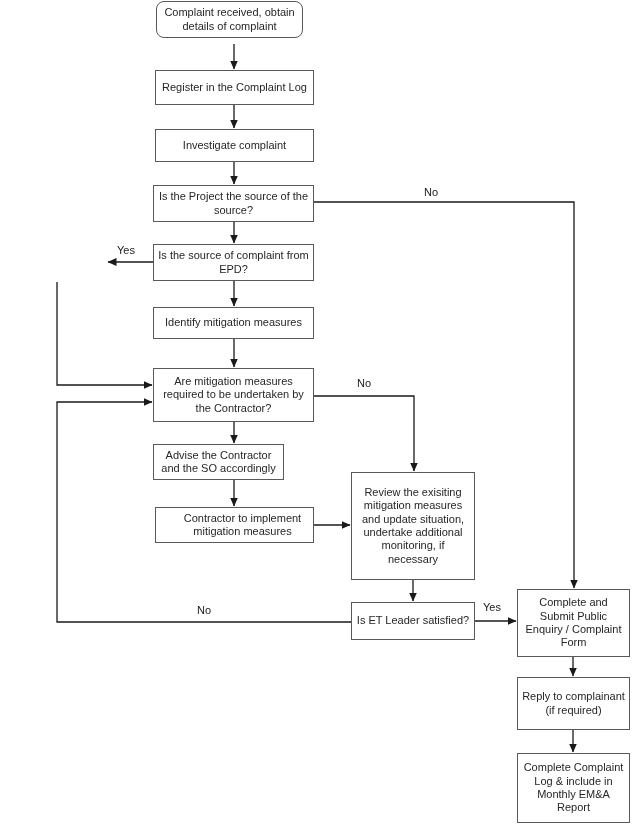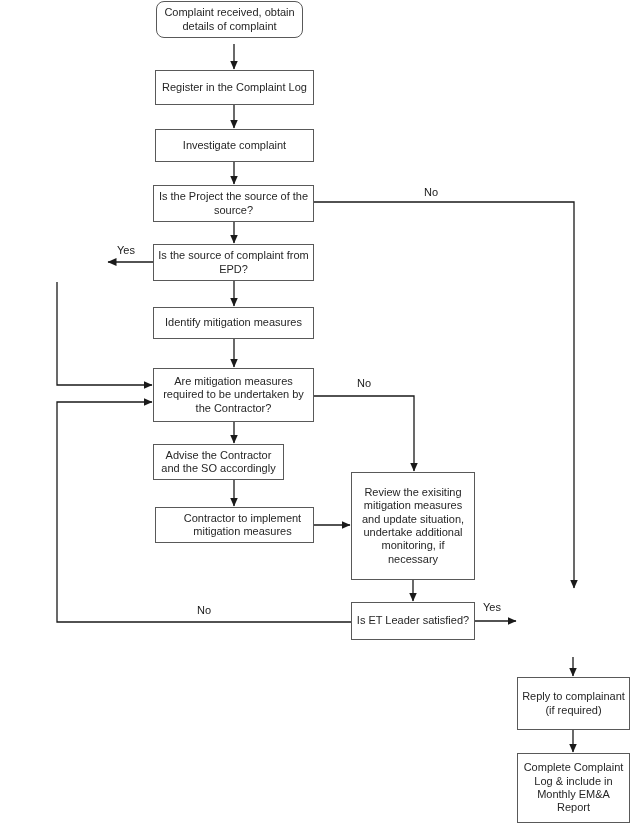--- a/index.html
+++ b/index.html
@@ -102,20 +102,21 @@
   <div class="node" style="left:153px; top:368px; width:161px; height:54px;">Are mitigation measures required to be undertaken by the Contractor?</div>
 
   <div class="node" style="left:153px; top:444px; width:131px; height:36px;">Advise the Contractor and the SO accordingly</div>
 
   <div class="node" style="left:155px; top:507px; width:159px; height:36px;padding-left:20px;">Contractor to implement mitigation measures</div>
 
   <div class="node" style="left:351px; top:472px; width:124px; height:108px;">Review the exisiting mitigation measures and update situation, undertake additional monitoring, if necessary</div>
 
   <div class="node" style="left:351px; top:602px; width:124px; height:38px;">Is ET Leader satisfied?</div>
 
+  <div class="node" style="left:517px; top:589px; width:113px; height:68px;">Complete and Submit Public Enquiry / Complaint Form</div>
 
   <div class="node" style="left:517px; top:677px; width:113px; height:53px;">Reply to complainant (if required)</div>
 
   <div class="node" style="left:517px; top:753px; width:113px; height:70px;">Complete Complaint Log &amp; include in Monthly EM&amp;A Report</div>
 
   <span class="edge-label" style="left:424px; top:186px;">No</span>
 
   <span class="edge-label" style="left:117px; top:244px;">Yes</span>
 
   <span class="edge-label" style="left:357px; top:377px;">No</span>

